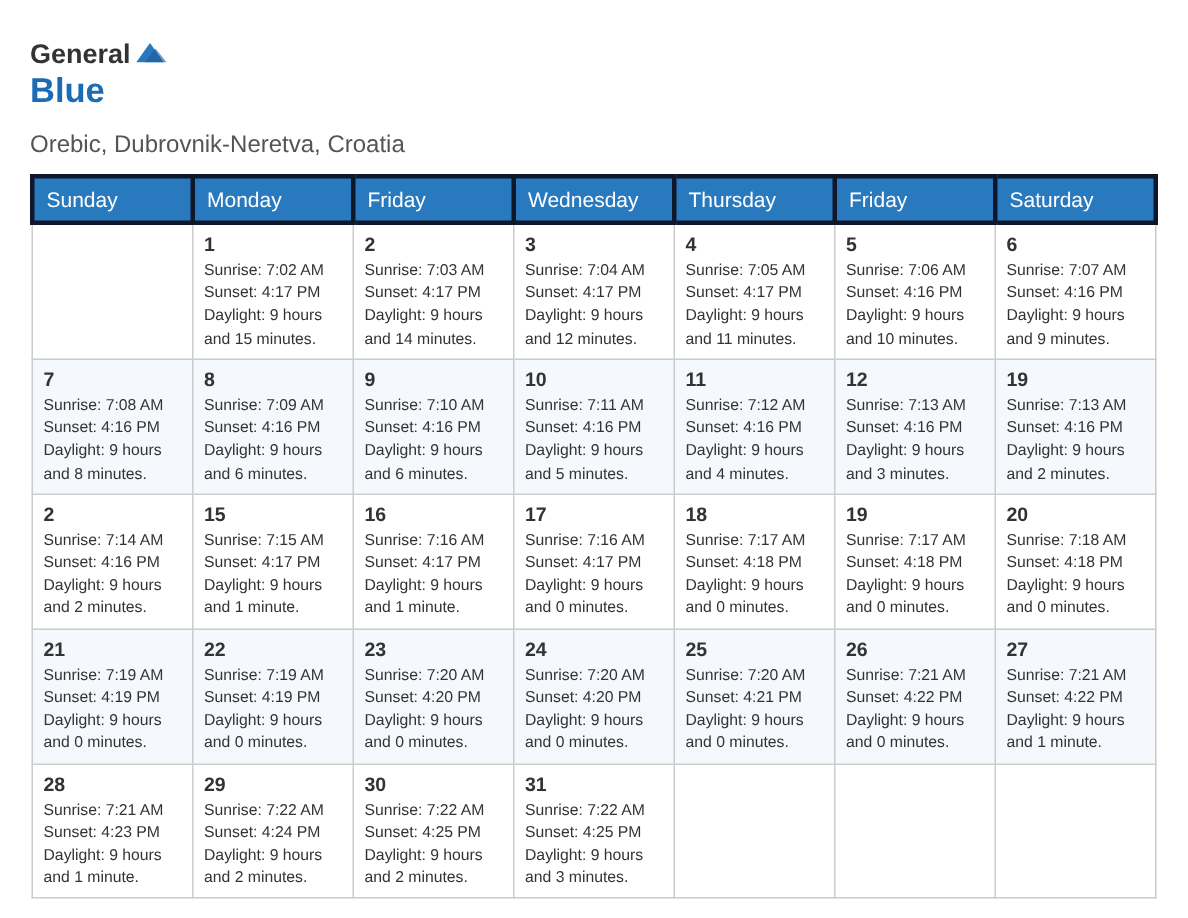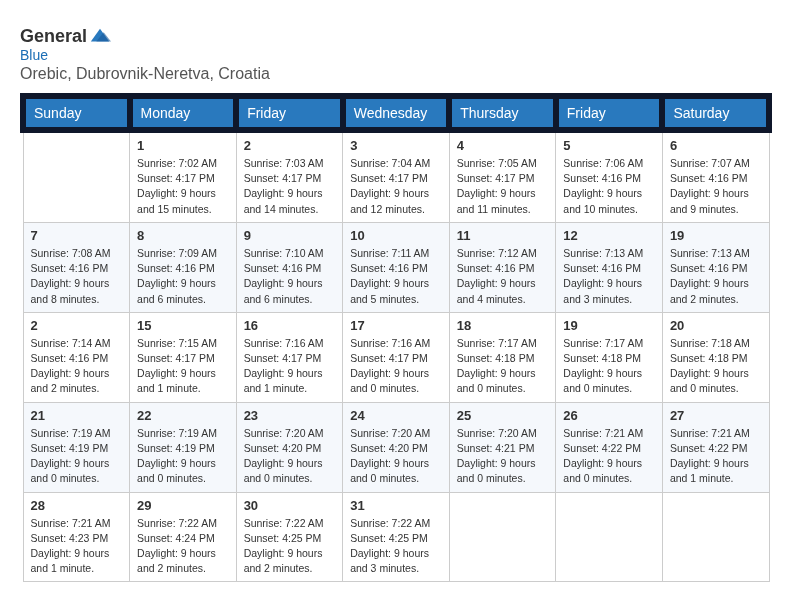--- a/index.html
+++ b/index.html
@@ -27,56 +27,56 @@
       display: flex;
       align-items: center;
       gap: 0;
     }
     .logo-general {
       font-size: 18px;
       font-weight: bold;
       color: #333;
     }
     .logo-blue {
-      font-size: 14px;
-      font-weight: normal;
+      font-size: 23px;
+      font-weight: bold;
       color: #1a6db5;
     }
     .logo-icon {
       width: 22px;
       height: 22px;
       margin-left: 2px;
     }
     .title-section {
       text-align: right;
     }
     .month-title {
       font-size: 36px;
       font-weight: 300;
       color: #333;
       line-height: 1.1;
     }
     .location {
       font-size: 16px;
       color: #555;
-      margin-top: 2px;
+      margin-top: 14px;
     }
     .calendar {
       width: 100%;
       border-collapse: collapse;
       margin-top: 8px;
     }
     .calendar th {
       background-color: #2979be;
       color: white;
       text-align: left;
       padding: 6px 8px;
       font-size: 14px;
       font-weight: normal;
-      border: 6px solid #0f172a;
+      border: 3px solid #0f172a;
     }
     .calendar td {
       border: 1px solid #ccc;
       vertical-align: top;
       padding: 5px 7px;
       width: calc(100% / 7);
       min-height: 80px;
     }
     .day-number {
       font-size: 13px;

